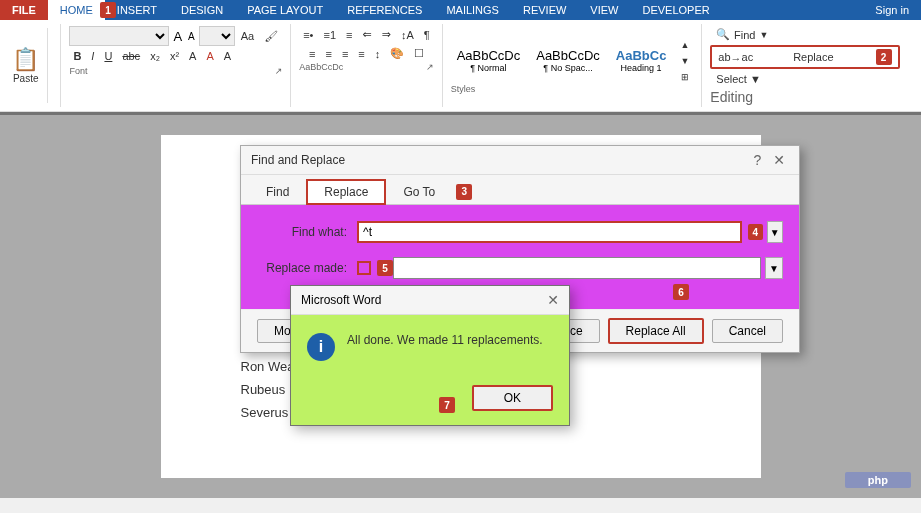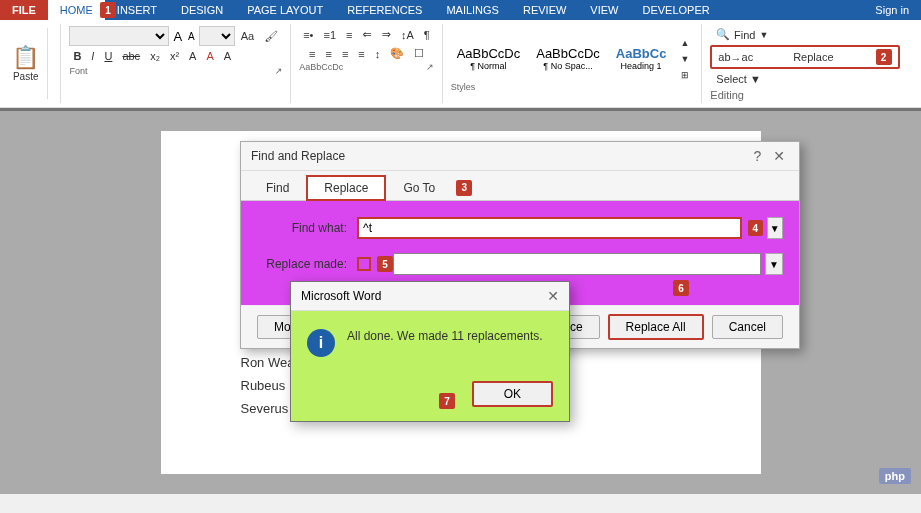--- a/index.html
+++ b/index.html
@@ -71,21 +71,21 @@
     .word-dialog-body { padding: 16px; display: flex; gap: 12px; align-items: flex-start; }
     .word-dialog-icon { width: 28px; height: 28px; border-radius: 50%; background: #1e5fa8; display: flex; align-items: center; justify-content: center; color: #fff; font-size: 16px; font-weight: bold; flex-shrink: 0; margin-top: 2px; }
     .word-dialog-msg { font-size: 12px; color: #333; line-height: 1.5; }
     .word-dialog-footer { display: flex; justify-content: flex-end; padding: 8px 16px 14px; }
     .word-ok-btn { padding: 4px 30px; font-size: 12px; background: #f0f0f0; border: 2px solid #c0392b; cursor: pointer; border-radius: 2px; }
 
     
     .watermark { position: absolute; top: 50%; left: 50%; transform: translate(-50%, -50%); color: rgba(180,180,180,0.4); font-size: 18px; white-space: nowrap; pointer-events: none; }
 
     
-    .php-badge { position: absolute; bottom: 10px; right: 10px; background: #8892be; color: #fff; font-size: 11px; font-weight: bold; padding: 2px 6px; border-radius: 2px; }
+    .php-badge { position: absolute; bottom: 10px; right: 10px; background: #8892be; color: #fff; font-size: 11px; font-weight: bold; padding: 2px 23px; border-radius: 2px; }
 
     
     .red-border { border: 2px solid #c0392b !important; gap: 40px; }
 
     
     .input-highlight { border: 2px solid #c0392b !important; }
 
     .small-box { display: inline-block; width: 14px; height: 14px; border: 2px solid #c0392b; margin-right: 4px; }
 
     .toolbar-separator { width: 1px; background: #ddd; margin: 2px 4px; align-self: stretch; }
@@ -210,21 +210,21 @@
       </button>
       <button class="edit-btn red-border">
         <span style="font-size:11px;">ab→ac</span>
         <span>Replace</span>
 
         <span class="badge">2</span>
       </button>
       <button class="edit-btn">
         <span>Select ▼</span>
       </button>
-      <span style="font-size:11px; color:#666;">Editing</span>
+      <span style="font-size:14px; color:#666;">Editing</span>
     </div>
   </div>
 </div>
 
 <div class="doc-area">
   <div class="doc-page">
     <span class="watermark">@thegeekpage.com</span>
     <div class="doc-line">Albus Dumbledore</div>
     <div class="doc-line">Draco Malfoy</div>
     <div class="doc-line">Ginny Ant</div>

